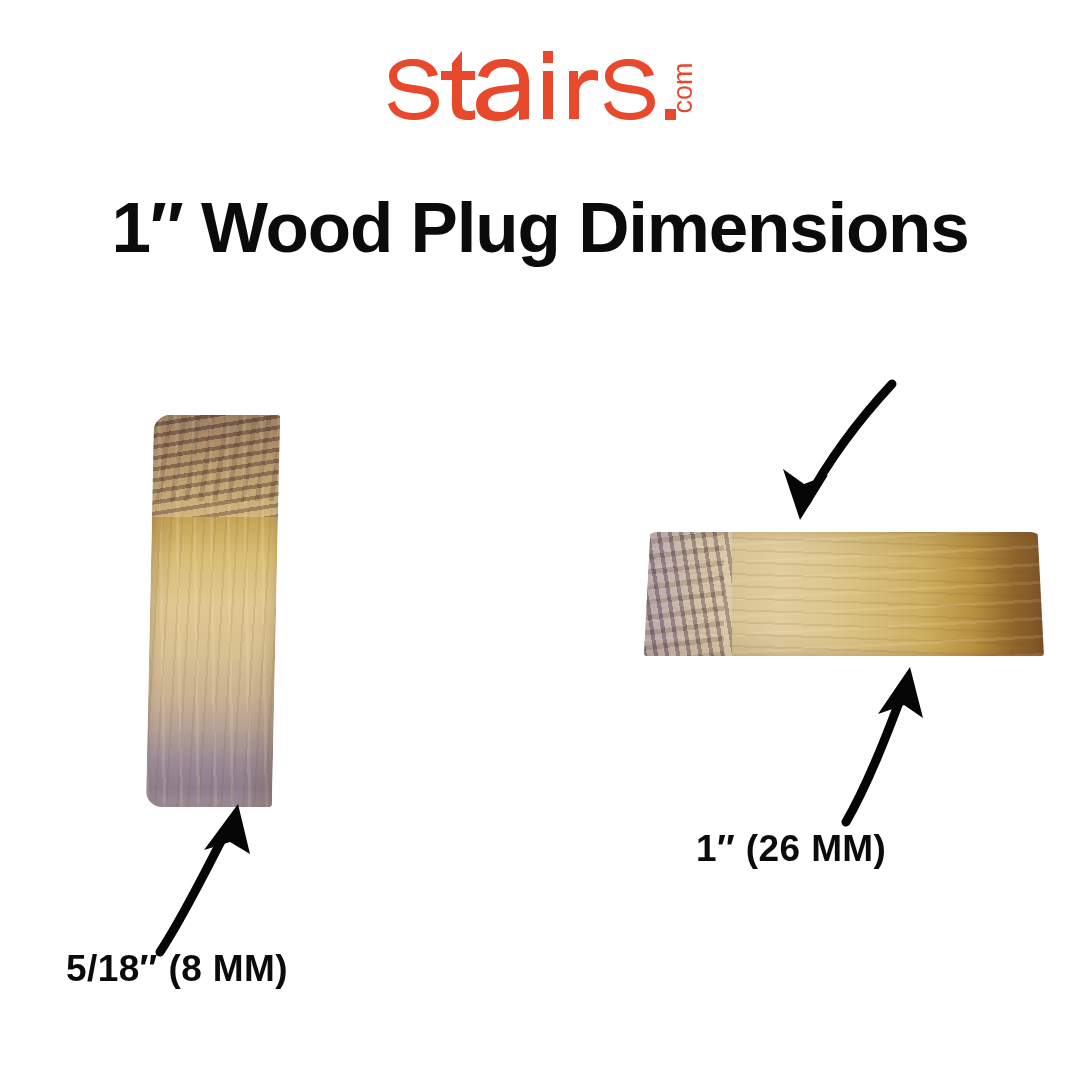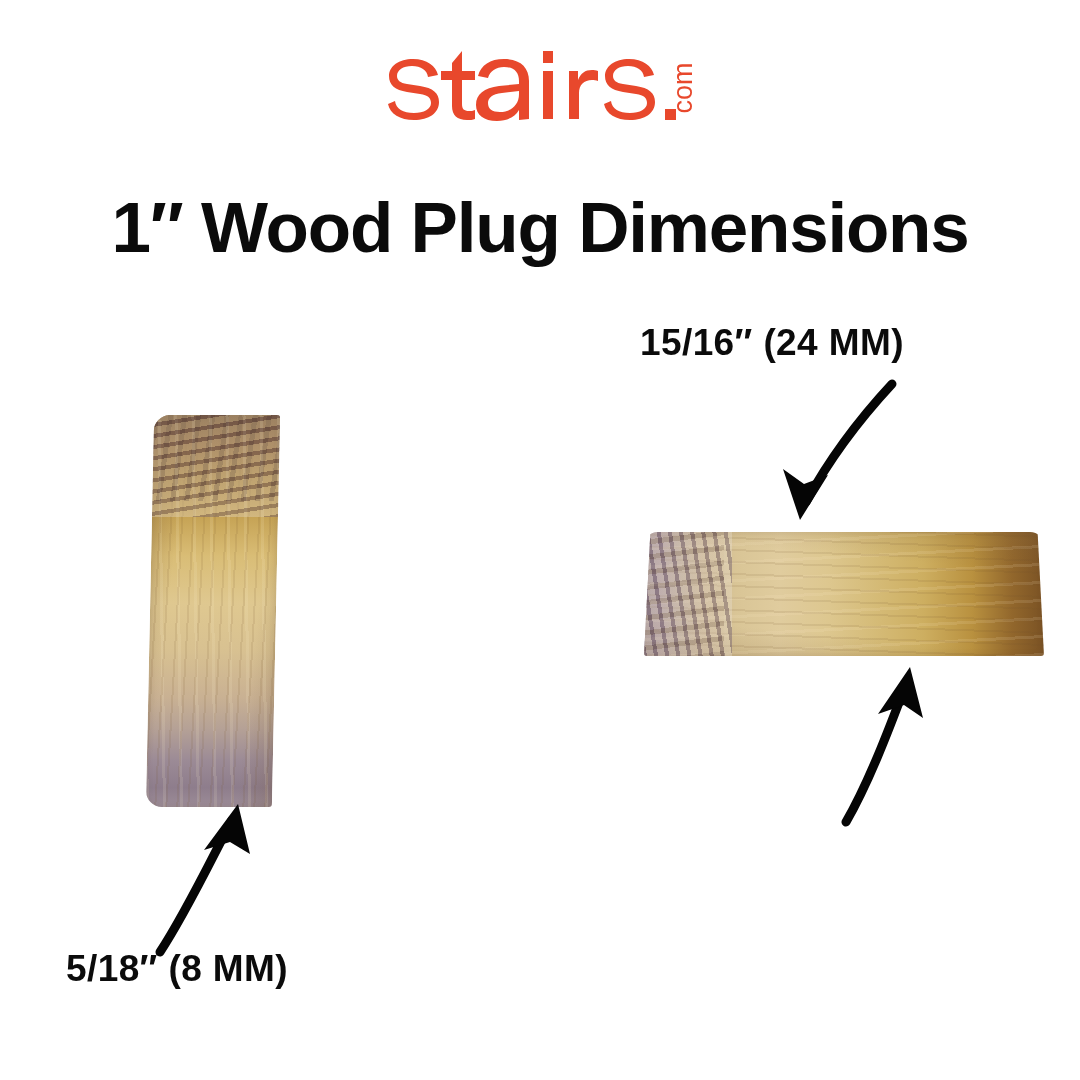--- a/index.html
+++ b/index.html
@@ -231,16 +231,16 @@
   <svg id="arrow-width-bot" class="arrow" width="110" height="170" viewBox="0 0 110 170">
     <path d="M8 160 C 30 122, 50 70, 68 22" stroke="#050505" stroke-width="9" fill="none" stroke-linecap="round"></path>
     <path d="M72 5 L 85 56 L 66 43 L 40 52 Z" fill="#050505"></path>
   </svg>
 
   <svg id="arrow-thickness" class="arrow" width="130" height="160" viewBox="0 0 130 160">
     <path d="M10 152 C 34 116, 58 66, 82 20" stroke="#050505" stroke-width="9" fill="none" stroke-linecap="round"></path>
     <path d="M88 4 L 100 54 L 80 42 L 54 50 Z" fill="#050505"></path>
   </svg>
 
-  <div id="label-width-top" class="dim-label">15/16″ (24 MM)</div>
+  <div id="label-width-bot" class="dim-label">1″ (26 MM)</div>
   <div id="label-thickness" class="dim-label">5/18″ (8 MM)</div>
 
 </div>
 
 </body></html>

